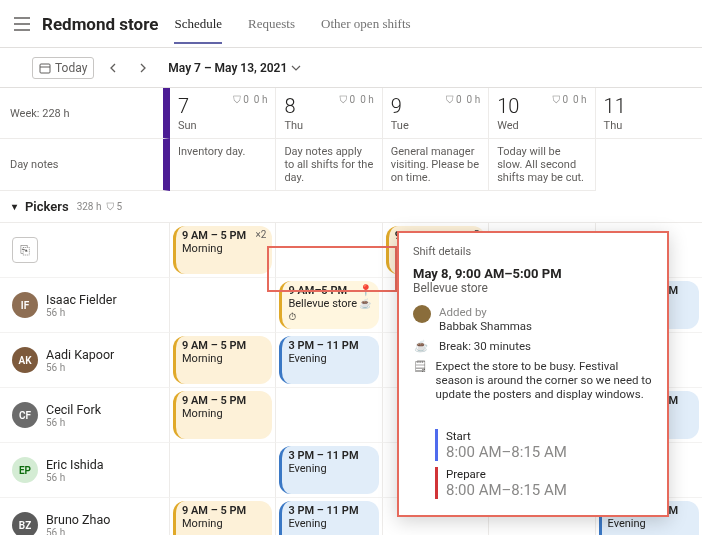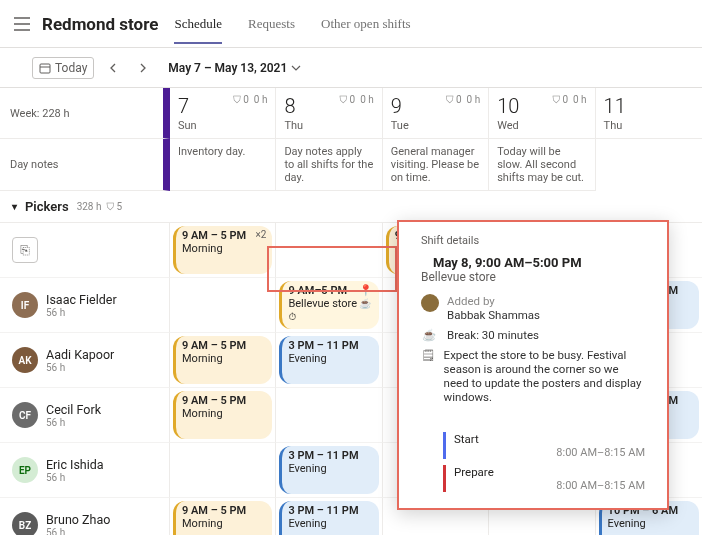--- a/index.html
+++ b/index.html
@@ -30,30 +30,30 @@
   .phours { font-size:10px; color:#898887;}
   .cell { border-right:1px solid #edebe9; border-bottom:1px solid #f3f2f1; padding:3px; min-height:44px;}
   .shift { border-left:3px solid; border-radius:12px; padding:3px 6px; height:48px; font-size:11px;}
   .shift .t { font-weight:600;}
   .shift.morning { background:#fdf1d8; border-color:#e0a929;}
   .shift.evening { background:#e1edf9; border-color:#3a78c5;}
   .shift.allday  { background:#fdf1d8; border-color:#e0a929;}
   .shift .badge { float:right; font-size:10px; color:#605e5c;}
   .shift.selected { background:#fff6df; border-color:#e0a929; position:relative;}
   .open-icon { width:26px; height:26px; border:1px solid #c8c6c4; border-radius:4px; display:flex;align-items:center;justify-content:center;font-size:12px;color:#605e5c;}
-  .popover { position:absolute; left:397px; top:220px; width:272px; border:2px solid #e66a5c; background:#fff; box-shadow:0 4px 18px rgba(0,0,0,0.18); padding:12px 22px 14px; z-index:20;}
+  .popover { position:absolute; left:397px; top:231px; width:272px; border:2px solid #e66a5c; background:#fff; box-shadow:0 4px 18px rgba(0,0,0,0.18); padding:12px 14px 14px; z-index:20;}
   .popover h4 { margin:0 0 8px; font-size:11px; font-weight:400; color:#605e5c;}
-  .popover .titleline { font-size:13px; font-weight:700;margin-left:12px;}
+  .popover .titleline { font-size:13px; font-weight:700;}
   .popover .loc { font-size:12px; color:#605e5c; margin-bottom:10px;}
   .popover .prow { display:flex; gap:8px; font-size:11.5px; margin:6px 0; color:#333;}
   .popover .picon { width:18px; text-align:center; color:#605e5c;}
   .activity { border-left:3px solid; padding-left:8px; margin:6px 0 2px 22px; font-size:11.5px;}
   .activity.start { border-color:#4f6bed;margin-top:28px;}
   .activity.prepare { border-color:#d13438;}
-  .activity .time { font-size:11px; color:#898887;text-align:right;}
+  .activity .time { font-size:15px; color:#898887;}
   .sel-border { position:absolute; left:267px; top:246px; width:130px; height:46px; border:2px solid #e66a5c; pointer-events:none; z-index:19;}
   svg { display:block;}
   .star { color:#898887; font-size:10px;}
 </style>
 </head>
 <body>
 
 <div class="topbar">
   <div class="hamburger">
     <svg width="16" height="14" viewBox="0 0 16 14">

